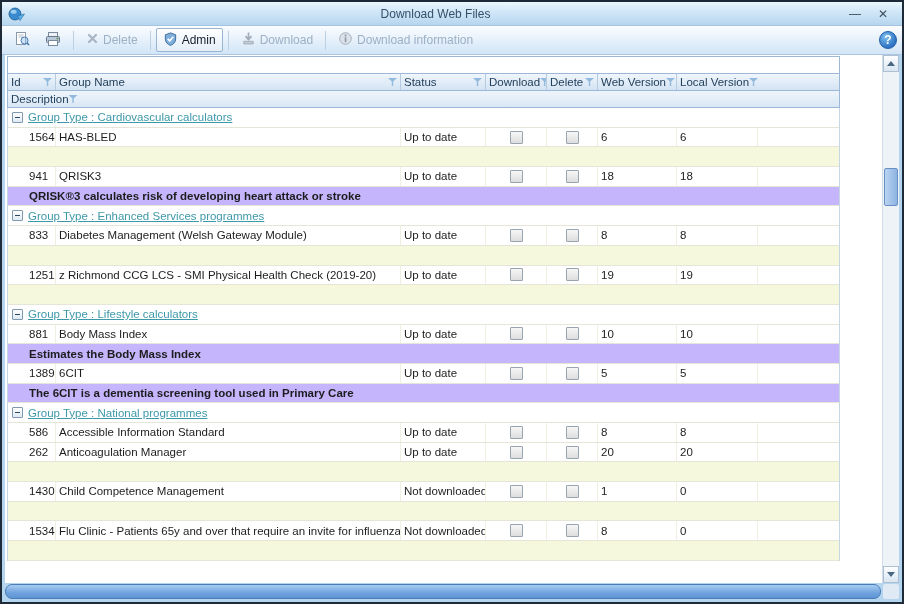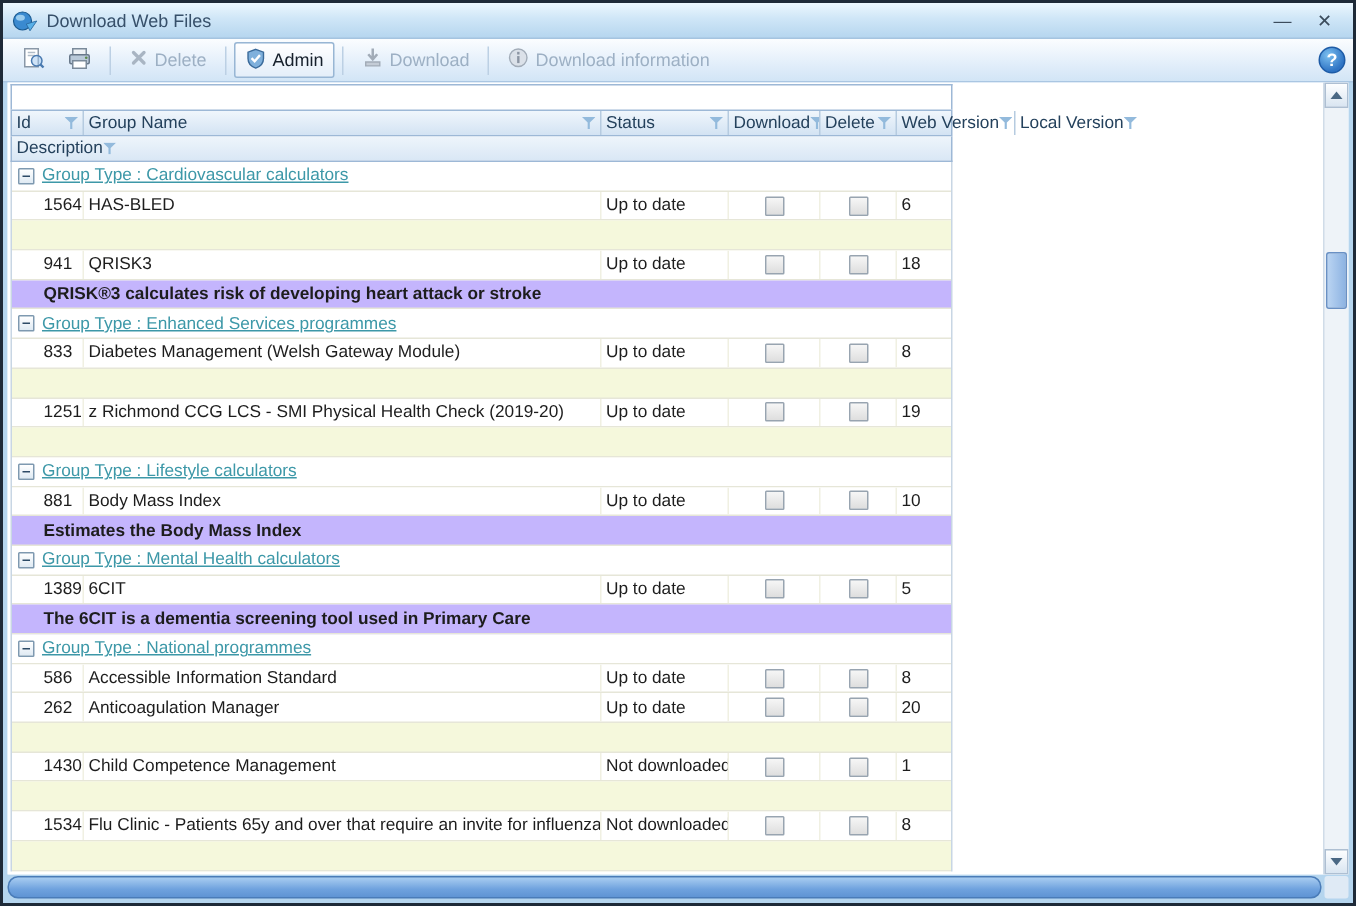--- a/index.html
+++ b/index.html
@@ -6,20 +6,21 @@
   html,body { margin:0; padding:0; background:#e8e8e8; font-family:"Liberation Sans",sans-serif; }
   .window {
     width:904px; height:604px; border:2px solid #1e2a38; background:#b5d5ee;
     display:flex; flex-direction:column; overflow:hidden; position:relative;
   }
   
   .titlebar {
     height:24px; flex:0 0 24px; display:flex; align-items:center; padding:0 6px;
     background:linear-gradient(#ecf7fe, #cfe6f7 45%, #b6d6ef);
     border-bottom:1px solid #a5c4e0;
+    text-align:center;
   }
   .app-icon { width:18px; height:16px; display:inline-flex; }
   .title-text { font-size:12px; color:#37506a; margin-left:5px; flex:1; }
   .win-btn {
     width:26px; height:18px; display:flex; align-items:center; justify-content:center;
     font-size:12px; color:#3c4c5c; margin-left:2px;
   }
   
   .toolbar {
     height:29px; flex:0 0 29px; display:flex; align-items:center; gap:1px; padding:0 5px;
@@ -38,21 +39,21 @@
   .tb-sep { width:1px; height:19px; background:#bcd0e4; margin:0 4px; flex:0 0 1px; }
   .help-btn {
     margin-left:auto; width:18px; height:18px; border-radius:50%;
     background:radial-gradient(circle at 35% 30%, #7cc0f0, #2f74c4 70%);
     border:1px solid #1d5ba6; color:#fff; font-size:12px; font-weight:bold;
     display:flex; align-items:center; justify-content:center;
   }
   
   .body-area { flex:1; margin:0 3px; background:#ffffff; display:flex; overflow:hidden; }
   .grid-wrap { flex:1; overflow:hidden; background:#fff; padding-left:2px; padding-top:1px; }
-  .grid { width:628px; display:flex; flex-direction:column; font-size:11.5px; }
+  .grid { width:833px; display:flex; flex-direction:column; font-size:11.5px; }
   .filter-row {
     height:17px; flex:0 0 17px; background:#fff;
     border:1px solid #9db8d6; border-bottom:none;
   }
   .header-row {
     display:grid; grid-template-columns:48px 345px 85px 61px 51px 79px 81px;
     height:18px; flex:0 0 18px;
     background:linear-gradient(#f0f6fc, #d3e3f3);
     border:1px solid #9db8d6;
   }
@@ -342,26 +343,20 @@
               </div>
               <div class="cell c-check">
                 <div class="checkbox"></div>
               </div>
               <div class="cell c-web">10</div>
               <div class="cell c-local">10</div>
             </div>
             <div class="row desc-row desc-filled">
               <div class="cell indent"></div>
               <div class="desc-text">Estimates the Body Mass Index</div>
-            </div>
-            <div class="row group-row">
-              <div class="expand-cell">
-                <div class="minus-box"></div>
-              </div>
-              <div class="group-label">Group Type : Mental Health calculators</div>
             </div>
             <div class="row data-row">
               <div class="cell indent"></div>
               <div class="cell c-id">1389</div>
               <div class="cell c-name">6CIT</div>
               <div class="cell c-status">Up to date</div>
               <div class="cell c-check">
                 <div class="checkbox"></div>
               </div>
               <div class="cell c-check">

